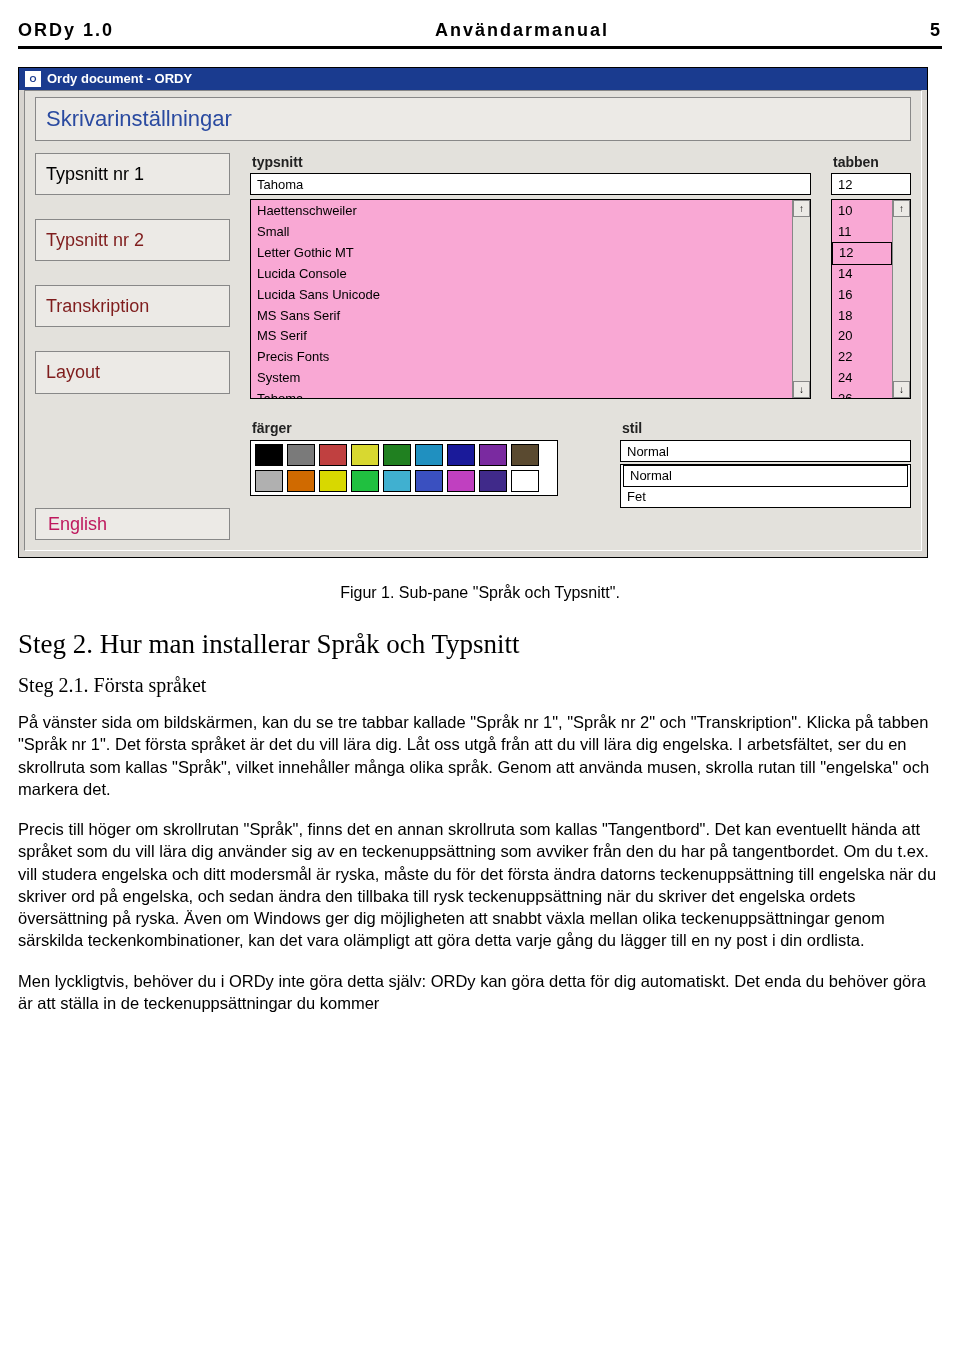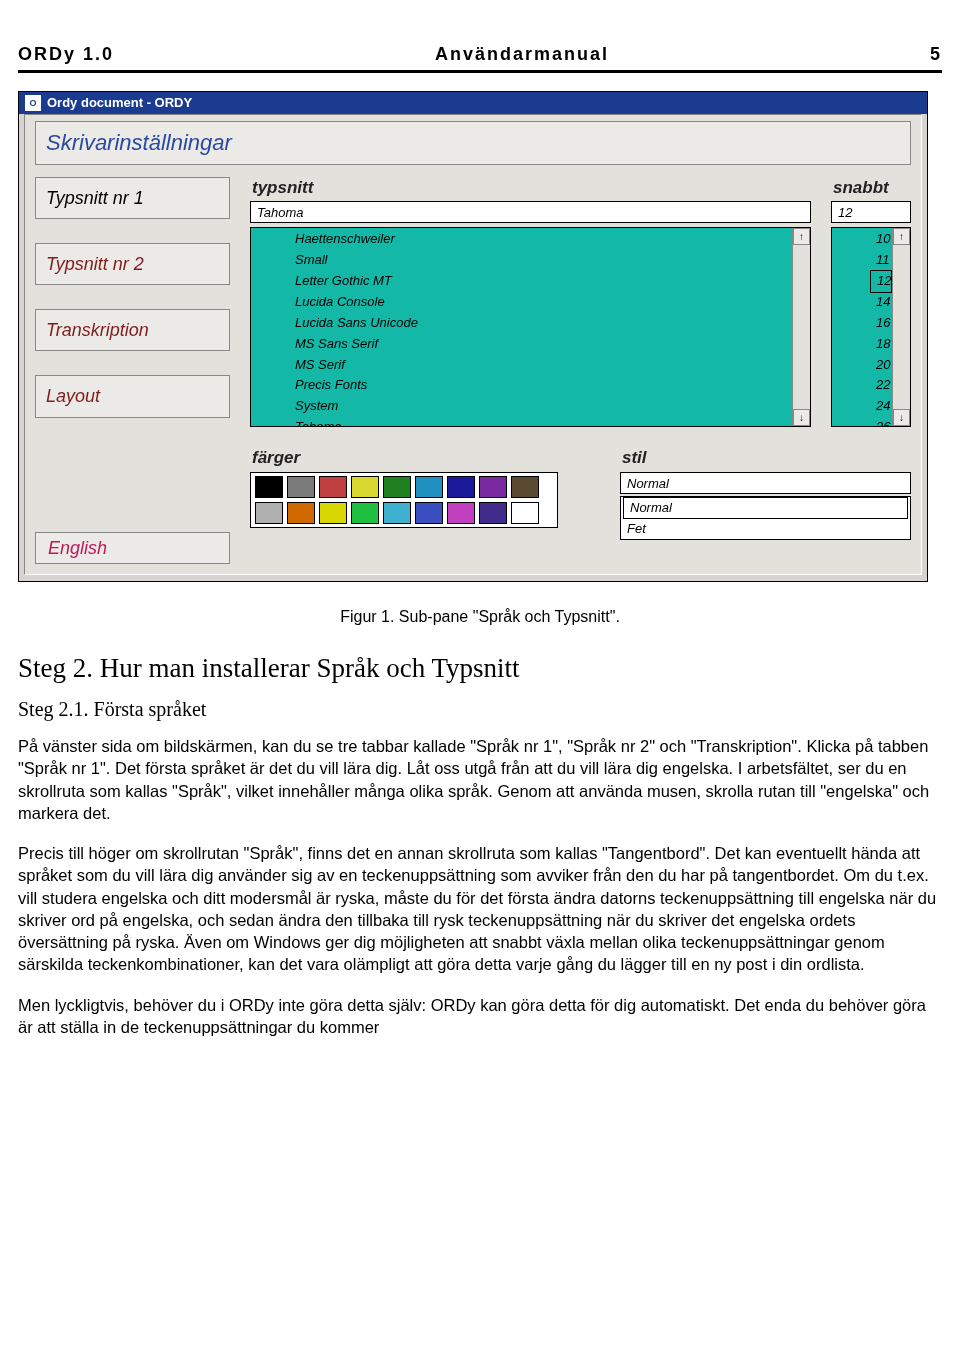--- a/index.html
+++ b/index.html
@@ -14,21 +14,20 @@
     line-height: 1.35;
   }
   .header-row {
     display: flex;
     justify-content: space-between;
     align-items: center;
     font-weight: bold;
     font-size: 18px;
     letter-spacing: 2px;
     padding: 18px 0 2px 0;
-    margin-top: 24px;
   }
   .header-row .center { flex:1; text-align:center; letter-spacing:2px; }
   .hr-double {
     border-top: 2px solid #000;
     height: 3px;
     border-bottom: 1px solid #000;
     margin: 2px 0 18px 0;
   }
   
   .shot {
@@ -64,21 +63,20 @@
   }
   .menubar span { padding: 0 5px; cursor:default; }
   .menubar span u { text-decoration: underline; }
   .client {
     margin: 0 5px 6px 5px;
     background: #e3e1dc;
     border: 1px solid #888;
     border-right-color:#fff;
     border-bottom-color:#fff;
     padding: 6px 10px 10px 10px;
-    font-style: italic;
   }
   .banner {
     border: 1px solid #888;
     background: #eceae6;
     color: #2a4aa0;
     font-family: Verdana, sans-serif;
     font-size: 22px;
     padding: 6px 10px;
     margin-bottom: 12px;
   }
@@ -108,21 +106,21 @@
     border:1px solid #888;
     background:#eceae6;
     padding: 3px 12px;
     font-family: Verdana, sans-serif;
     font-size: 18px;
     color:#be185d;
     margin-top: 90px;
   }
   .right-col { }
   .section-label {
-    font-size: 17px;
+    font-size: 14px;
     font-weight: bold;
     color:#222;
     margin: 0 0 2px 2px;
   }
   .row-top {
     display:grid;
     grid-template-columns: 1fr 80px;
     column-gap: 20px;
     align-items:end;
   }
@@ -135,24 +133,23 @@
     display:flex; align-items:center;
   }
   .list-row {
     display:grid;
     grid-template-columns: 1fr 80px;
     column-gap: 20px;
     margin-top:4px;
   }
   .listbox {
     border:1px solid #000;
-    background:#14b8a6;
+    background:#f9a8d4;
     height: 200px;
     display:flex;
-    padding-left:38px;
   }
   .listbox .items {
     flex:1;
     overflow:hidden;
     padding:1px 0;
   }
   .listbox .items div {
     padding: 1px 6px;
     font-size:13px;
     line-height:1.45;
@@ -245,21 +242,21 @@
 
       <div class="right-col">
         <div class="row-top">
           <div>
             <div class="section-label">typsnitt</div>
             <div class="sunken-input">
                 <span>Tahoma</span>
               </div>
           </div>
           <div>
-            <div class="section-label">snabbt</div>
+            <div class="section-label">tabben</div>
             <div class="sunken-input">
                 <span>12</span>
               </div>
           </div>
         </div>
         <div class="list-row">
           <div class="listbox">
             <div class="items" id="font-items">
                 <div>Haettenschweiler</div>
                 <div>Small</div>

